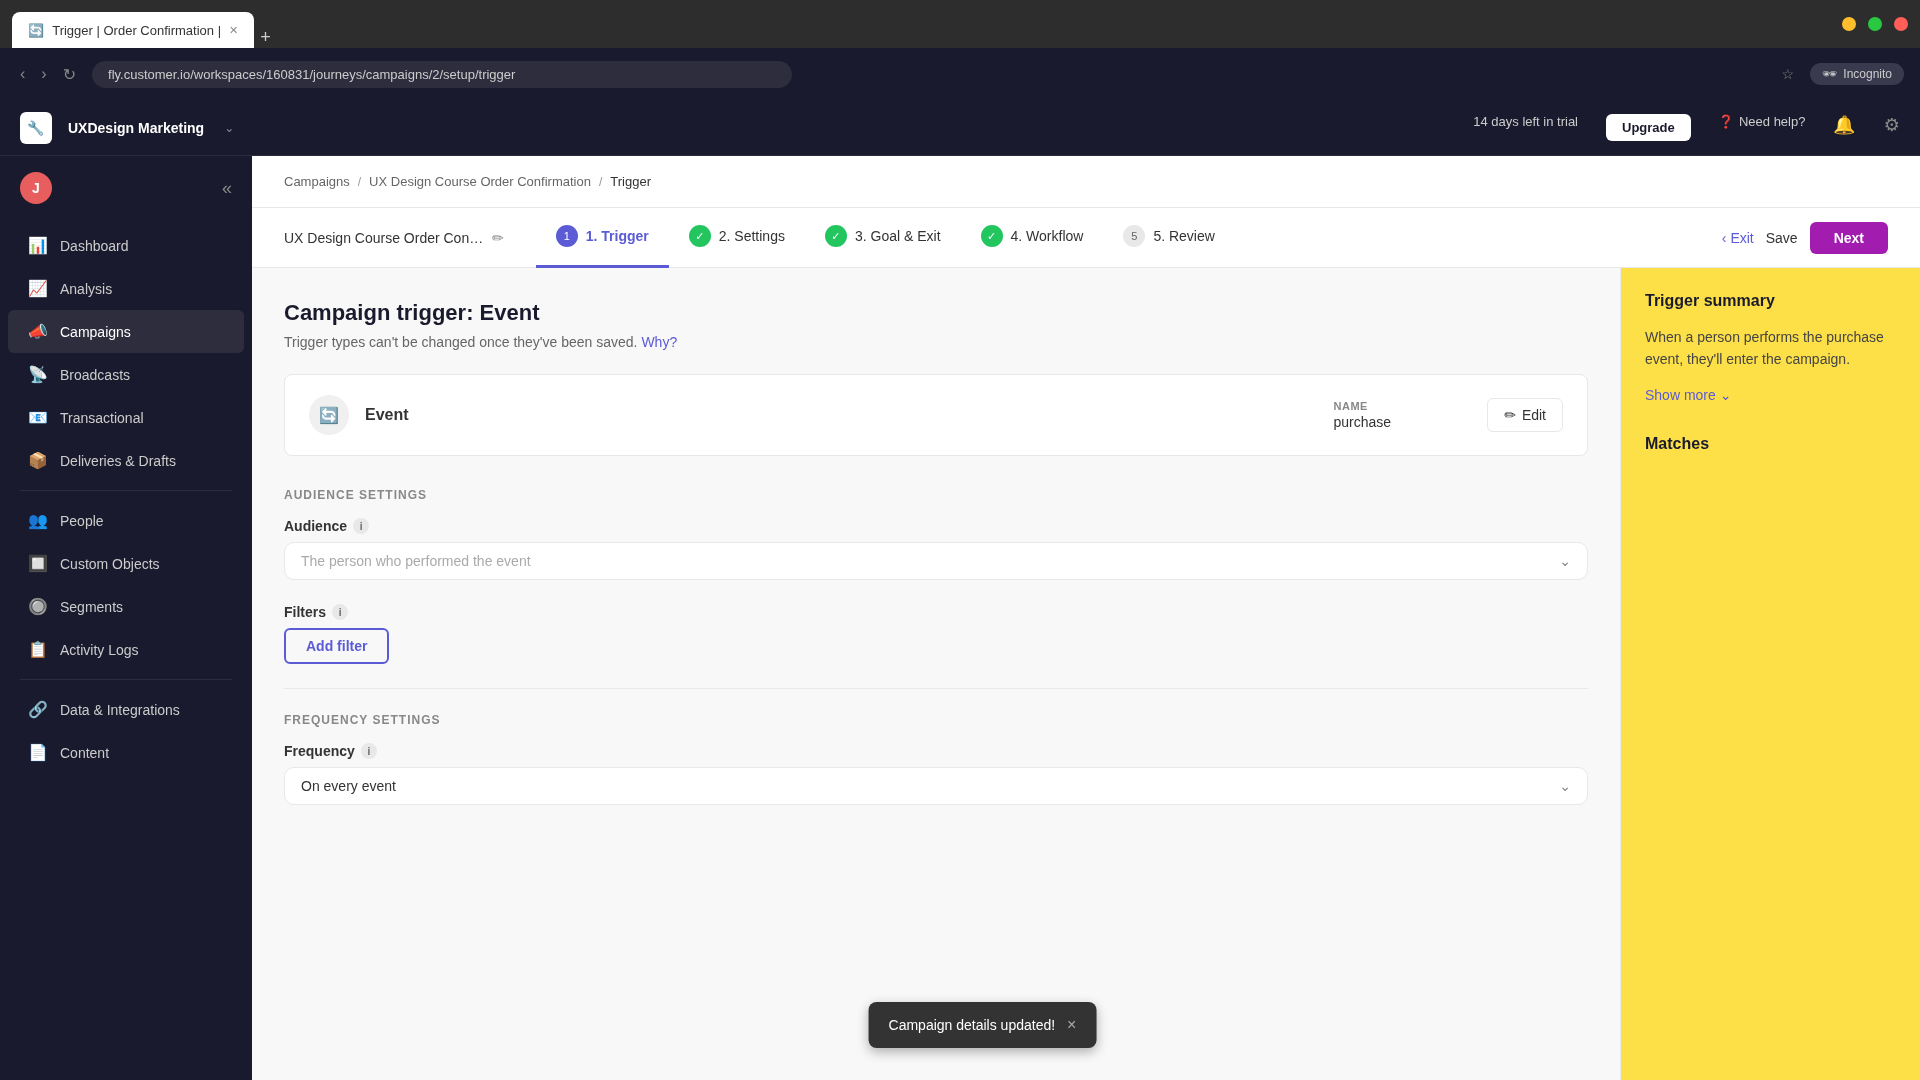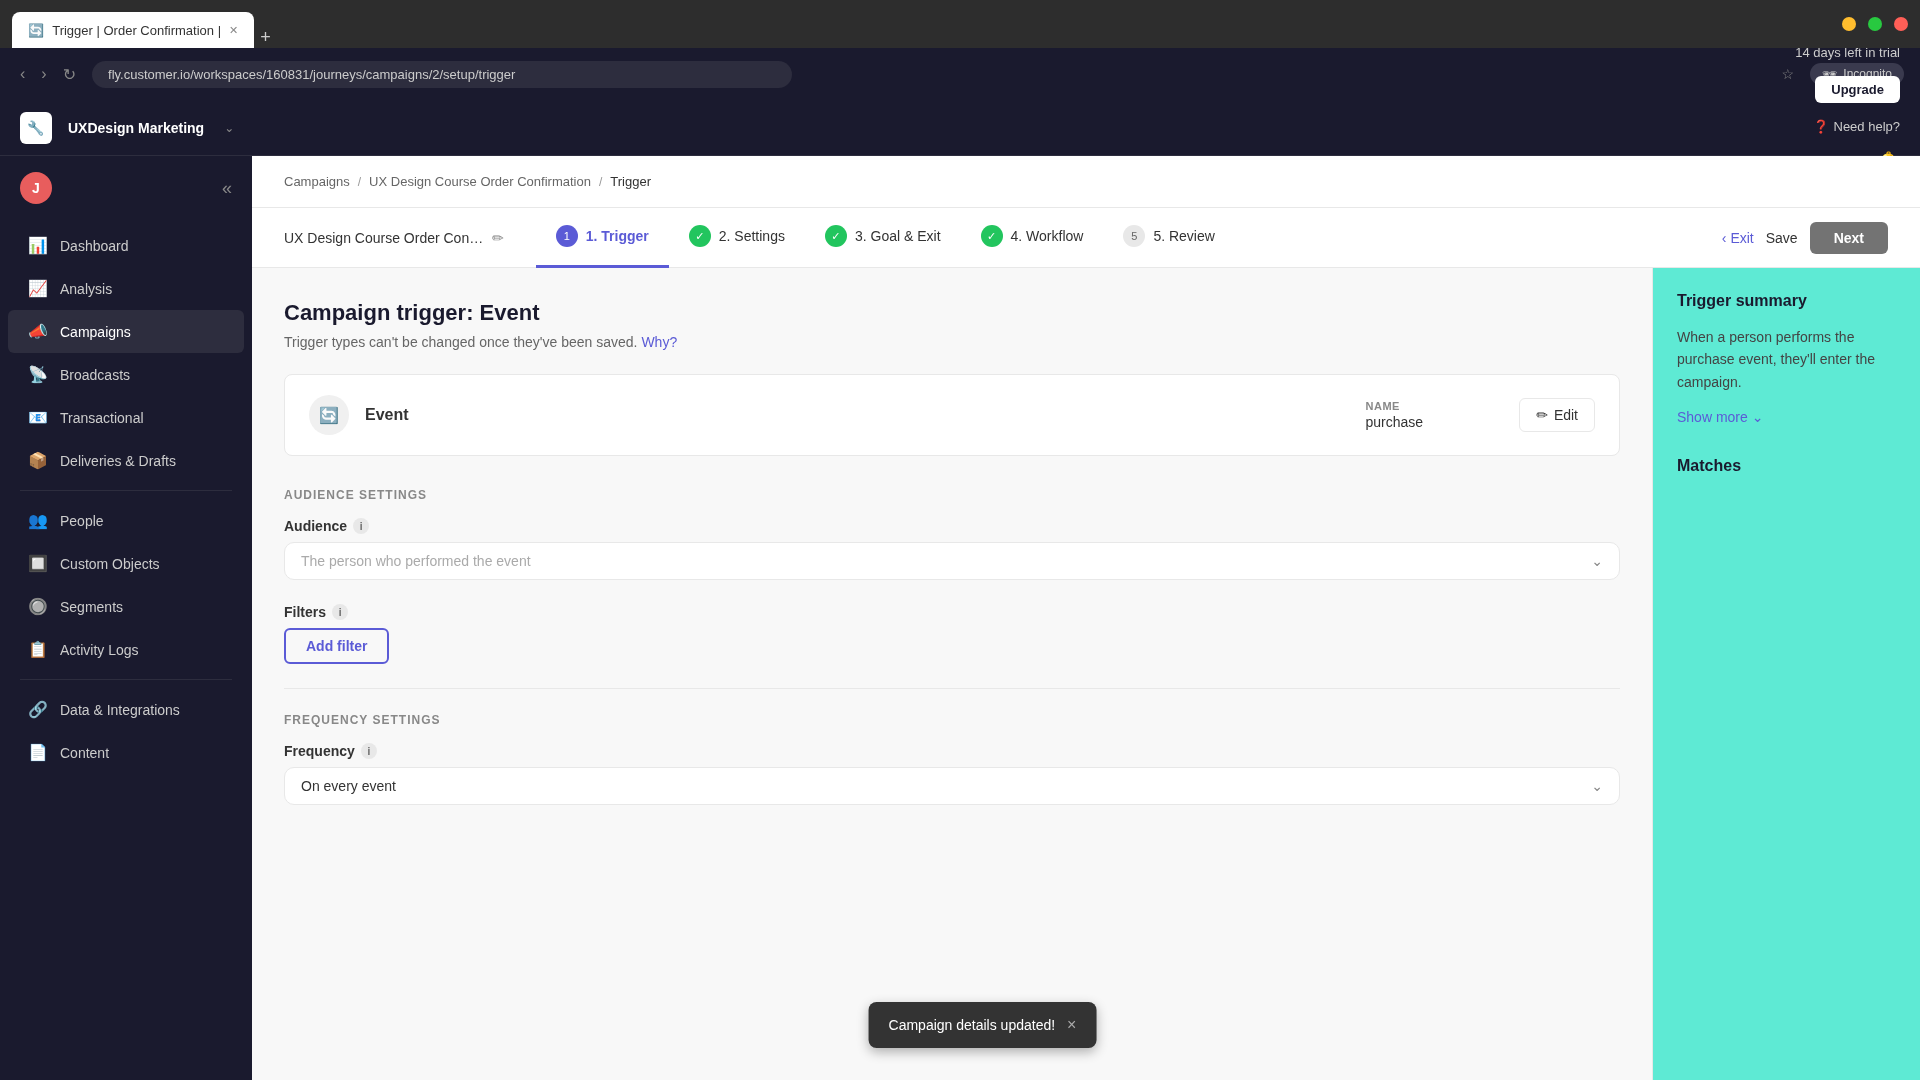--- a/index.html
+++ b/index.html
@@ -24,21 +24,21 @@
     .nav-btn { background: none; border: none; color: #888; font-size: 16px; cursor: pointer; padding: 4px; }
     .address-input { flex: 1; background: #2d2d3e; border: none; border-radius: 20px; padding: 6px 16px; color: #ccc; font-size: 13px; max-width: 700px; }
     .address-right { margin-left: auto; display: flex; align-items: center; gap: 16px; color: #888; font-size: 14px; }
     .incognito-badge { background: #3a3a4e; color: #ccc; padding: 4px 12px; border-radius: 12px; font-size: 12px; display: flex; align-items: center; gap: 6px; }
 
     
     .app-header { background: #1a1a2e; height: 56px; display: flex; align-items: center; padding: 0 20px; gap: 16px; border-bottom: 1px solid #2d2d3e; }
     .app-logo { width: 32px; height: 32px; background: #fff; border-radius: 6px; display: flex; align-items: center; justify-content: center; font-weight: bold; font-size: 14px; color: #1a1a2e; }
     .workspace-name { color: #fff; font-size: 14px; font-weight: 600; }
     .workspace-caret { color: #888; font-size: 12px; margin-left: 4px; cursor: pointer; }
-    .header-right { margin-left: auto; display: flex; align-items: flex-end; gap: 16px; flex-direction: column; }
+    .header-right { margin-left: auto; display: flex; align-items: flex-start; gap: 28px; }
     .trial-text { color: #ccc; font-size: 13px; }
     .upgrade-btn { background: #fff; color: #1a1a2e; border: none; border-radius: 6px; padding: 6px 16px; font-size: 13px; font-weight: 600; cursor: pointer; }
     .need-help-btn { color: #ccc; font-size: 13px; cursor: pointer; display: flex; align-items: center; gap: 4px; }
     .header-icon { color: #888; font-size: 18px; cursor: pointer; }
 
     
     .app-body { display: flex; height: calc(1080px - 48px - 52px - 56px); }
 
     
     .sidebar { width: 252px; background: #1a1a2e; color: #ccc; display: flex; flex-direction: column; padding: 16px 0; overflow-y: auto; }
@@ -69,26 +69,26 @@
     .step-item { display: flex; align-items: center; gap: 8px; padding: 0 20px; cursor: pointer; height: 60px; border-bottom: 3px solid transparent; position: relative; }
     .step-item.active { border-bottom-color: #5b5bd6; }
     .step-item.completed .step-indicator { background: #22c55e; color: #fff; }
     .step-indicator { width: 22px; height: 22px; border-radius: 50%; background: #e8e8e8; display: flex; align-items: center; justify-content: center; font-size: 11px; color: #666; flex-shrink: 0; }
     .step-indicator.active-ind { background: #5b5bd6; color: #fff; }
     .step-label { font-size: 14px; color: #333; font-weight: 500; }
     .step-item.active .step-label { color: #5b5bd6; font-weight: 600; }
     .step-nav-right { margin-left: auto; display: flex; align-items: center; gap: 12px; }
     .exit-btn { color: #5b5bd6; font-size: 14px; cursor: pointer; display: flex; align-items: center; gap: 4px; background: none; border: none; }
     .save-btn { color: #333; font-size: 14px; cursor: pointer; background: none; border: none; }
-    .next-btn { background: #737373; color: #fff; border: none; border-radius: 6px; padding: 8px 24px; font-size: 14px; font-weight: 600; cursor: pointer; }
+    .next-btn { background: #a21caf; color: #fff; border: none; border-radius: 6px; padding: 8px 24px; font-size: 14px; font-weight: 600; cursor: pointer; }
 
     
     .page-content { display: flex; flex: 1; overflow: hidden; }
     .main-panel { flex: 1; padding: 32px; overflow-y: auto; background: #f8f8f8; }
-    .right-panel { width: 268px; background: #5eead4; border-left: 1px solid #e8e8e8; padding: 24px; overflow-y: auto; }
+    .right-panel { width: 300px; background: #fde047; border-left: 1px solid #e8e8e8; padding: 24px; overflow-y: auto; }
 
     
     .page-title { font-size: 22px; font-weight: 700; color: #1a1a2e; margin-bottom: 8px; }
     .page-subtitle { font-size: 14px; color: #666; margin-bottom: 24px; }
     .why-link { color: #5b5bd6; text-decoration: none; }
     .event-card { background: #fff; border: 1px solid #e8e8e8; border-radius: 8px; padding: 20px 24px; display: flex; align-items: center; gap: 16px; margin-bottom: 32px; }
     .event-icon { width: 40px; height: 40px; border-radius: 50%; background: #f0f0f0; display: flex; align-items: center; justify-content: center; color: #666; font-size: 16px; }
     .event-info { flex: 1; }
     .event-type { font-size: 16px; font-weight: 600; color: #333; }
     .event-name-label { font-size: 11px; color: #888; text-transform: uppercase; letter-spacing: 0.5px; font-weight: 600; margin-bottom: 2px; }

